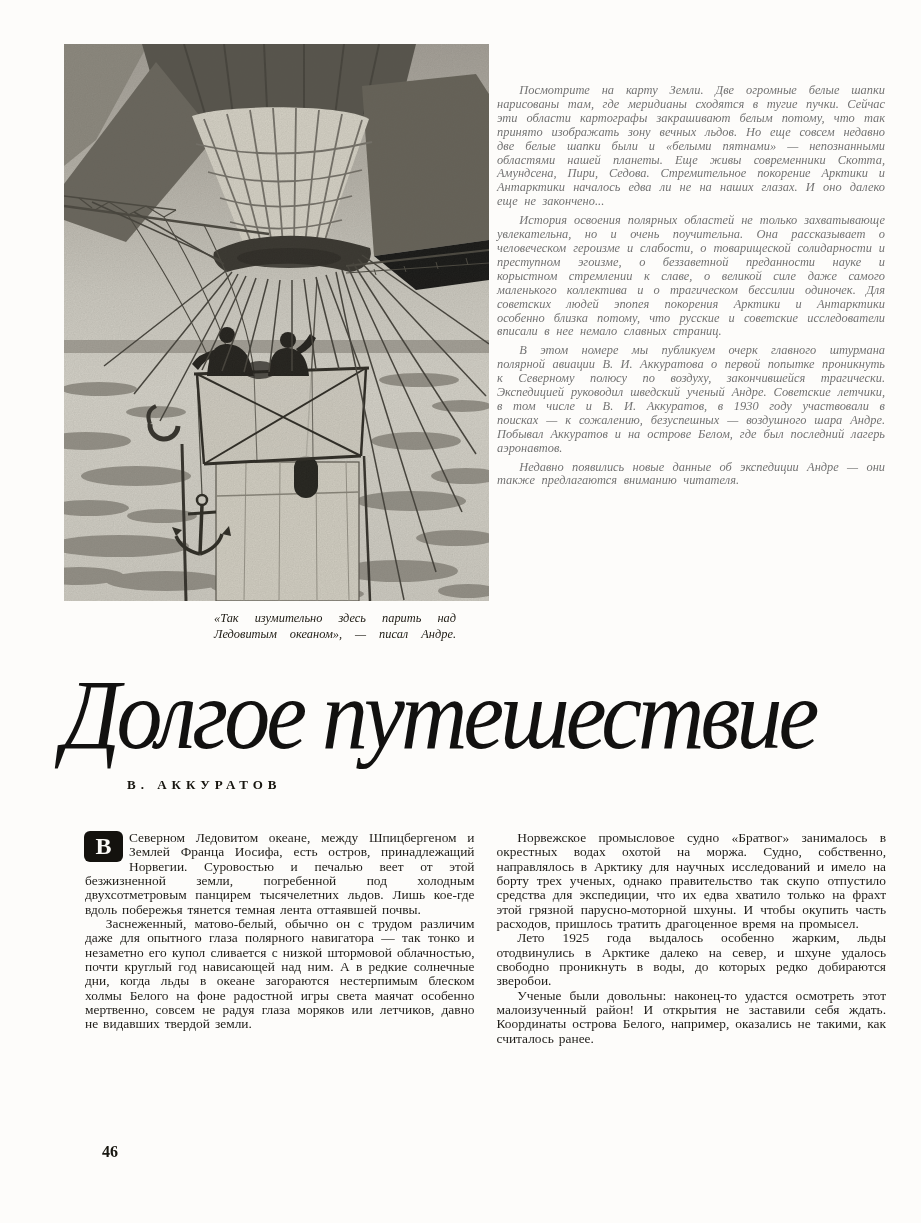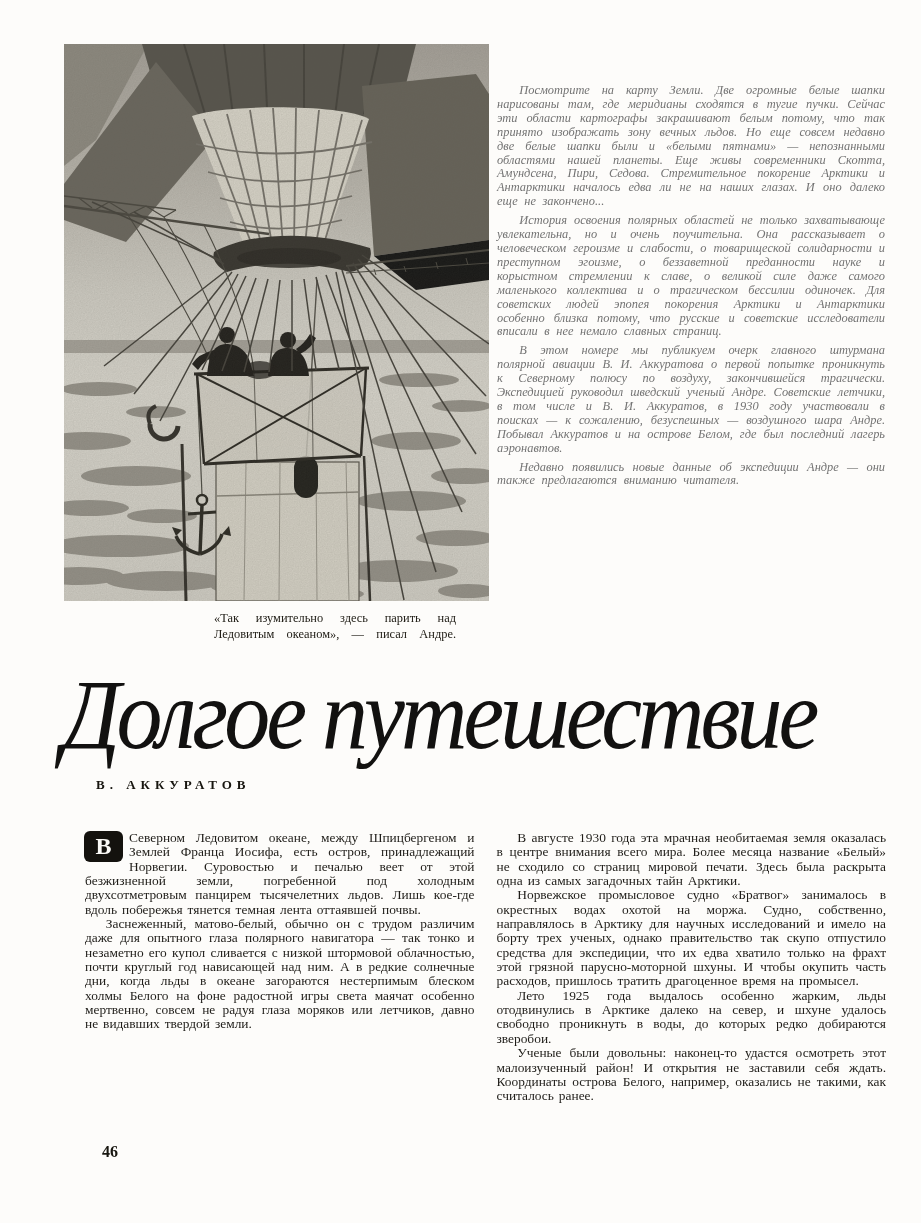--- a/index.html
+++ b/index.html
@@ -18,36 +18,36 @@
   .intro{left:497px;top:84px;width:388px;}
   .intro p{
     margin:0 0 5px 0;text-indent:1.8em;text-align:justify;
     font-style:italic;font-size:12.4px;line-height:13.9px;
     word-spacing:3.5px;color:#737373;
   }
 
   
   .caption{
     left:214px;top:610px;width:242px;
-    font-size:12.4px;line-height:16px;
+    font-style:italic;font-size:12.4px;line-height:16px;
     text-align:justify;text-align-last:justify;word-spacing:2px;color:#232019;
   }
 
   
   .title{
     left:62px;top:628px;width:859px;height:170px;
     font-family:"Liberation Serif", serif;font-style:italic;font-weight:400;
     font-size:92px;line-height:160px;letter-spacing:-4px;
     white-space:nowrap;color:#121110;
     transform:scaleY(1.08);transform-origin:left top;
   }
 
   
   .author{
-    left:96px;top:777px;
+    left:127px;top:777px;
     font-weight:bold;font-size:13px;letter-spacing:5px;color:#17150f;
   }
 
   
   .columns{left:85px;top:831px;width:801px;display:flex;gap:22px;}
   .col{width:390px;}
   .col p{
     margin:0;text-indent:1.55em;text-align:justify;
     font-size:13.4px;line-height:14.35px;word-spacing:1.6px;color:#1f1d19;
   }
@@ -250,20 +250,19 @@
 <div class="abs title">Долгое путешествие</div>
 
 <div class="abs author">В.  АККУРАТОВ</div>
 
 <div class="abs columns">
   <div class="col">
     <p class="lead"><span class="dropcap">В</span><span>Северном Ледовитом океане, между Шпицбергеном и Землей Франца Иосифа, есть остров, принадлежащий Норвегии. Суровостью и печалью веет от этой безжизненной земли, погребенной под холодным двухсотметровым панцирем тысячелетних льдов. Лишь кое-где вдоль побережья тянется темная лента оттаявшей почвы.</span></p>
     <p>Заснеженный, матово-белый, обычно он с трудом различим даже для опытного глаза полярного навигатора — так тонко и незаметно его купол сливается с низкой штормовой облачностью, почти круглый год нависающей над ним. А в редкие солнечные дни, когда льды в океане загораются нестерпимым блеском холмы Белого на фоне радостной игры света маячат особенно мертвенно, совсем не радуя глаза моряков или летчиков, давно не видавших твердой земли.</p>
   </div>
   <div class="col">
-    <p>В августе 1930 года эта мрачная необитаемая земля оказалась в центре внимания всего мира. Более месяца название «Белый» не сходило со страниц мировой печати. Здесь была раскрыта одна из самых загадочных тайн Арктики.</p>
     <p>Норвежское промысловое судно «Братвог» занималось в окрестных водах охотой на моржа. Судно, собственно, направлялось в Арктику для научных исследований и имело на борту трех ученых, однако правительство так скупо отпустило средства для экспедиции, что их едва хватило только на фрахт этой грязной парусно-моторной шхуны. И чтобы окупить часть расходов, пришлось тратить драгоценное время на промысел.</p>
     <p>Лето 1925 года выдалось особенно жарким, льды отодвинулись в Арктике далеко на север, и шхуне удалось свободно проникнуть в воды, до которых редко добираются зверобои.</p>
     <p>Ученые были довольны: наконец-то удастся осмотреть этот малоизученный район! И открытия не заставили себя ждать. Координаты острова Белого, например, оказались не такими, как считалось ранее.</p>
   </div>
 </div>
 
 <div class="abs pagenum">46</div>
 
 </body></html>

